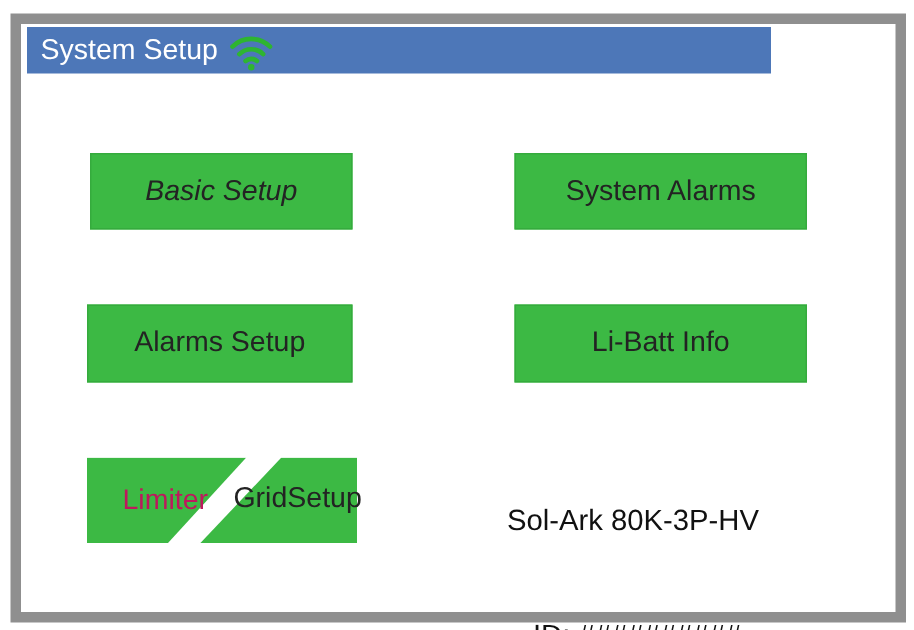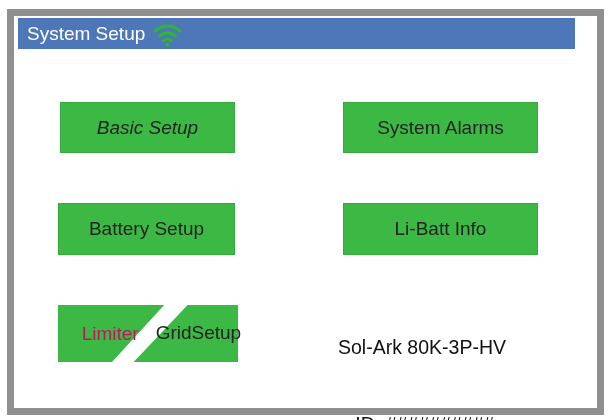--- a/index.html
+++ b/index.html
@@ -7,21 +7,21 @@
     width:609px; height:420px; background:#ffffff;
     font-family:"Liberation Sans", sans-serif;
     position:relative; overflow:hidden;
   }
   .frame {
     position:absolute; left:7px; top:9px;
     width:597px; height:406px; box-sizing:border-box;
     border:7px solid #8f8f8f; background:#ffffff;
   }
   .header {
-    position:absolute; left:4px; top:2px; width:557px; height:31px;
+    position:absolute; left:4px; top:2px; width:496px; height:31px;
     background:#4d77b8; color:#ffffff;
     display:flex; align-items:center; justify-content:flex-start;
     font-size:19px;
   }
   .header-left { display:flex; align-items:center; gap:7px; padding-left:9px; }
   .header-title { white-space:pre; }
   .header-right { padding-right:7px; white-space:pre; }
   .wifi { display:block; margin-top:2px; }
   .btn {
     position:absolute; background:#3cb944; border:1px solid #35ab3d;
@@ -78,21 +78,21 @@
 
   <div class="btn" id="btn-basic">
     <span>Basic Setup</span>
   </div>
 
   <div class="btn" id="btn-alarms">
     <span>System Alarms</span>
   </div>
 
   <div class="btn" id="btn-battery">
-    <span>Battery Setup</span>
+    <span>Alarms Setup</span>
   </div>
 
   <div class="btn" id="btn-libatt">
     <span>Li-Batt Info</span>
   </div>
 
   <div class="split-btn">
     <div class="split-left"></div>
     <div class="split-right"></div>
     <div class="limiter-label">Limiter</div>

